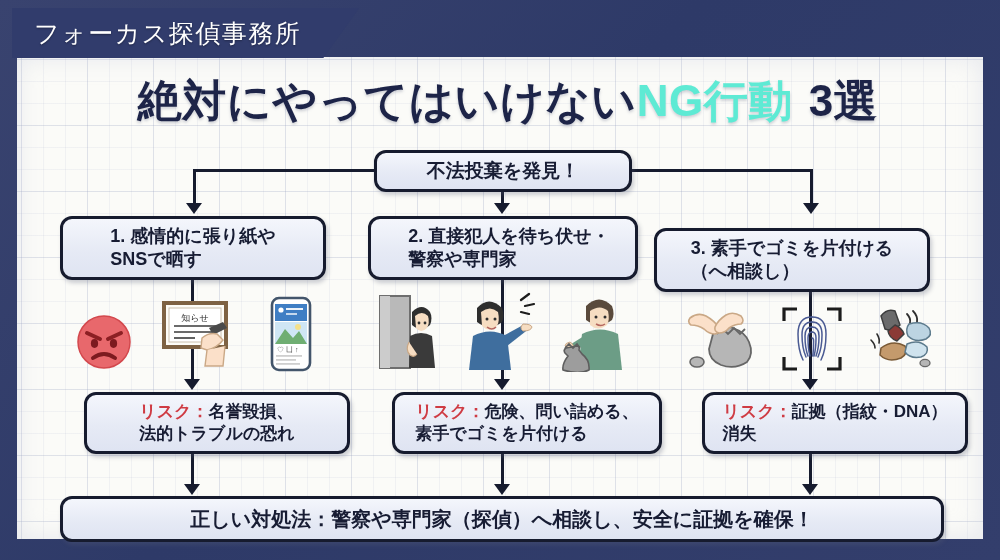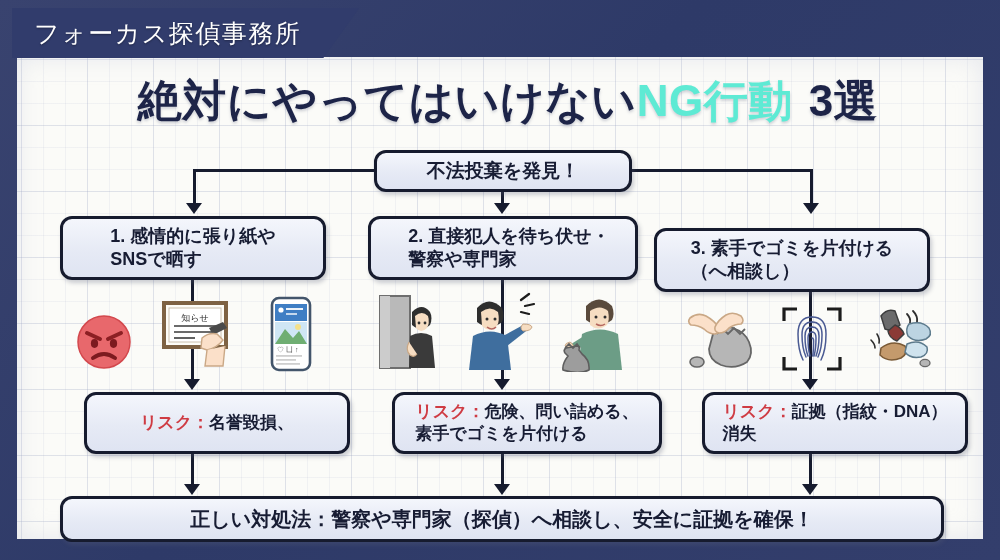--- a/index.html
+++ b/index.html
@@ -313,21 +313,21 @@
       <path d="M46 8 q4 4 3 9 M52 5 q5 5 4 11" fill="none" stroke="#2e2e2e" stroke-width="1.8" stroke-linecap="round"></path>
       <path d="M16 28 q3 5 2 9 M10 34 q4 4 4 8" fill="none" stroke="#2e2e2e" stroke-width="1.6" stroke-linecap="round"></path>
       <path d="M48 18 q13 -4 20 4 q4 7 -3 11 q-11 4 -18 -3 q-3 -7 1 -12 Z" fill="#bcd4e2" stroke="#5c7a8c" stroke-width="1.5"></path>
       <path d="M20 42 q12 -9 24 -2 q4 7 -4 12 q-13 5 -21 -3 Z" fill="#c49a6c" stroke="#7a5a36" stroke-width="1.5"></path>
       <path d="M46 38 q12 -5 20 3 q2 7 -6 10 q-11 2 -16 -5 Z" fill="#cfe3ee" stroke="#5c7a8c" stroke-width="1.5"></path>
       <ellipse cx="64" cy="57" rx="5" ry="3.6" fill="#b6b6b6" stroke="#666" stroke-width="1.3"></ellipse>
     </svg>
   </div>
 
   <div class="fbox risk-box" id="box-risk-1">
-    <span class="txt"><span class="risk-label">リスク：</span><span>名誉毀損、</span><br></span>
+    <span class="txt"><span class="risk-label">リスク：</span><span>名誉毀損、</span><br><span>法的トラブルの恐れ</span></span>
   </div>
   <div class="fbox risk-box" id="box-risk-2">
     <span class="txt"><span class="risk-label">リスク：</span><span>危険、問い詰める、</span><br><span>素手でゴミを片付ける</span></span>
   </div>
   <div class="fbox" id="box-bottom">
     <span class="txt">正しい対処法：警察や専門家（探偵）へ相談し、安全に証拠を確保！</span>
   </div>
 
   <div class="fbox risk-box" id="box-risk-3">
     <span class="txt"><span class="risk-label">リスク：</span><span>証拠（指紋・DNA）</span><br><span>消失</span></span>

